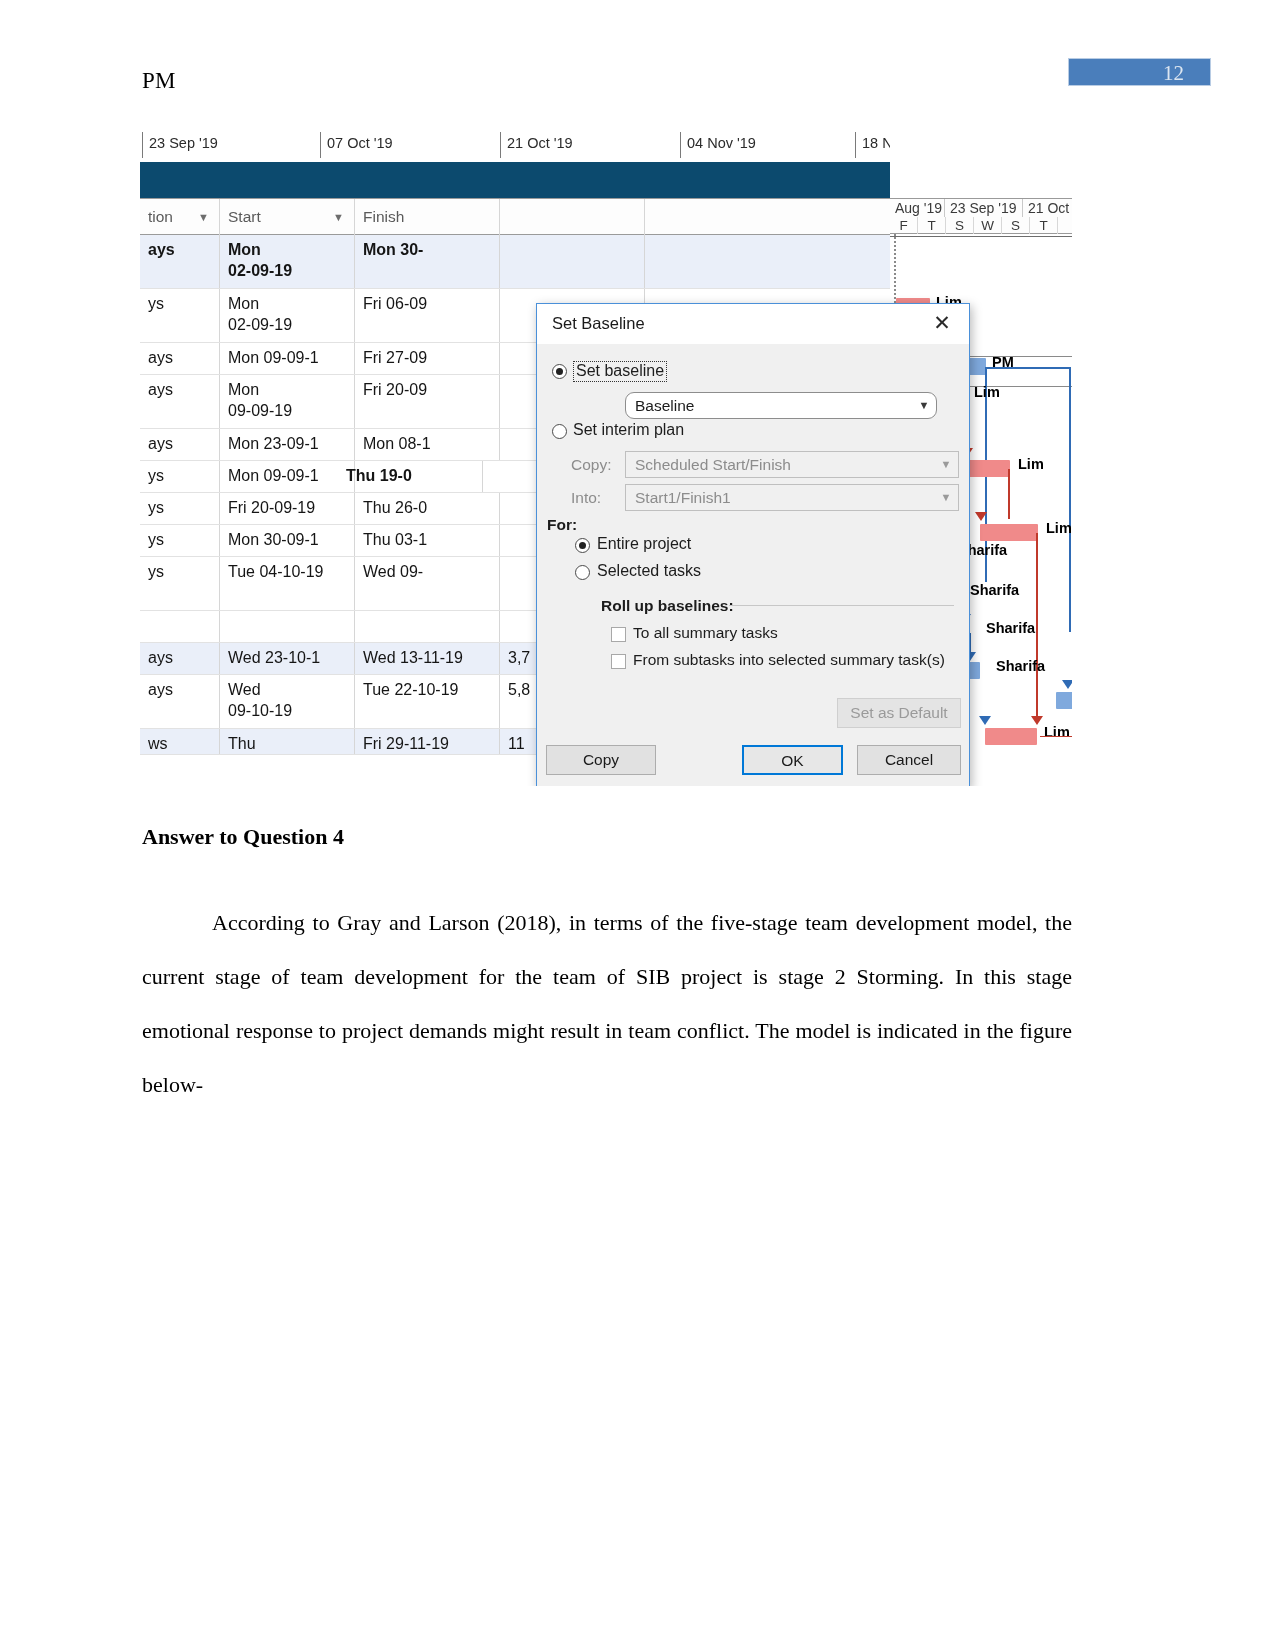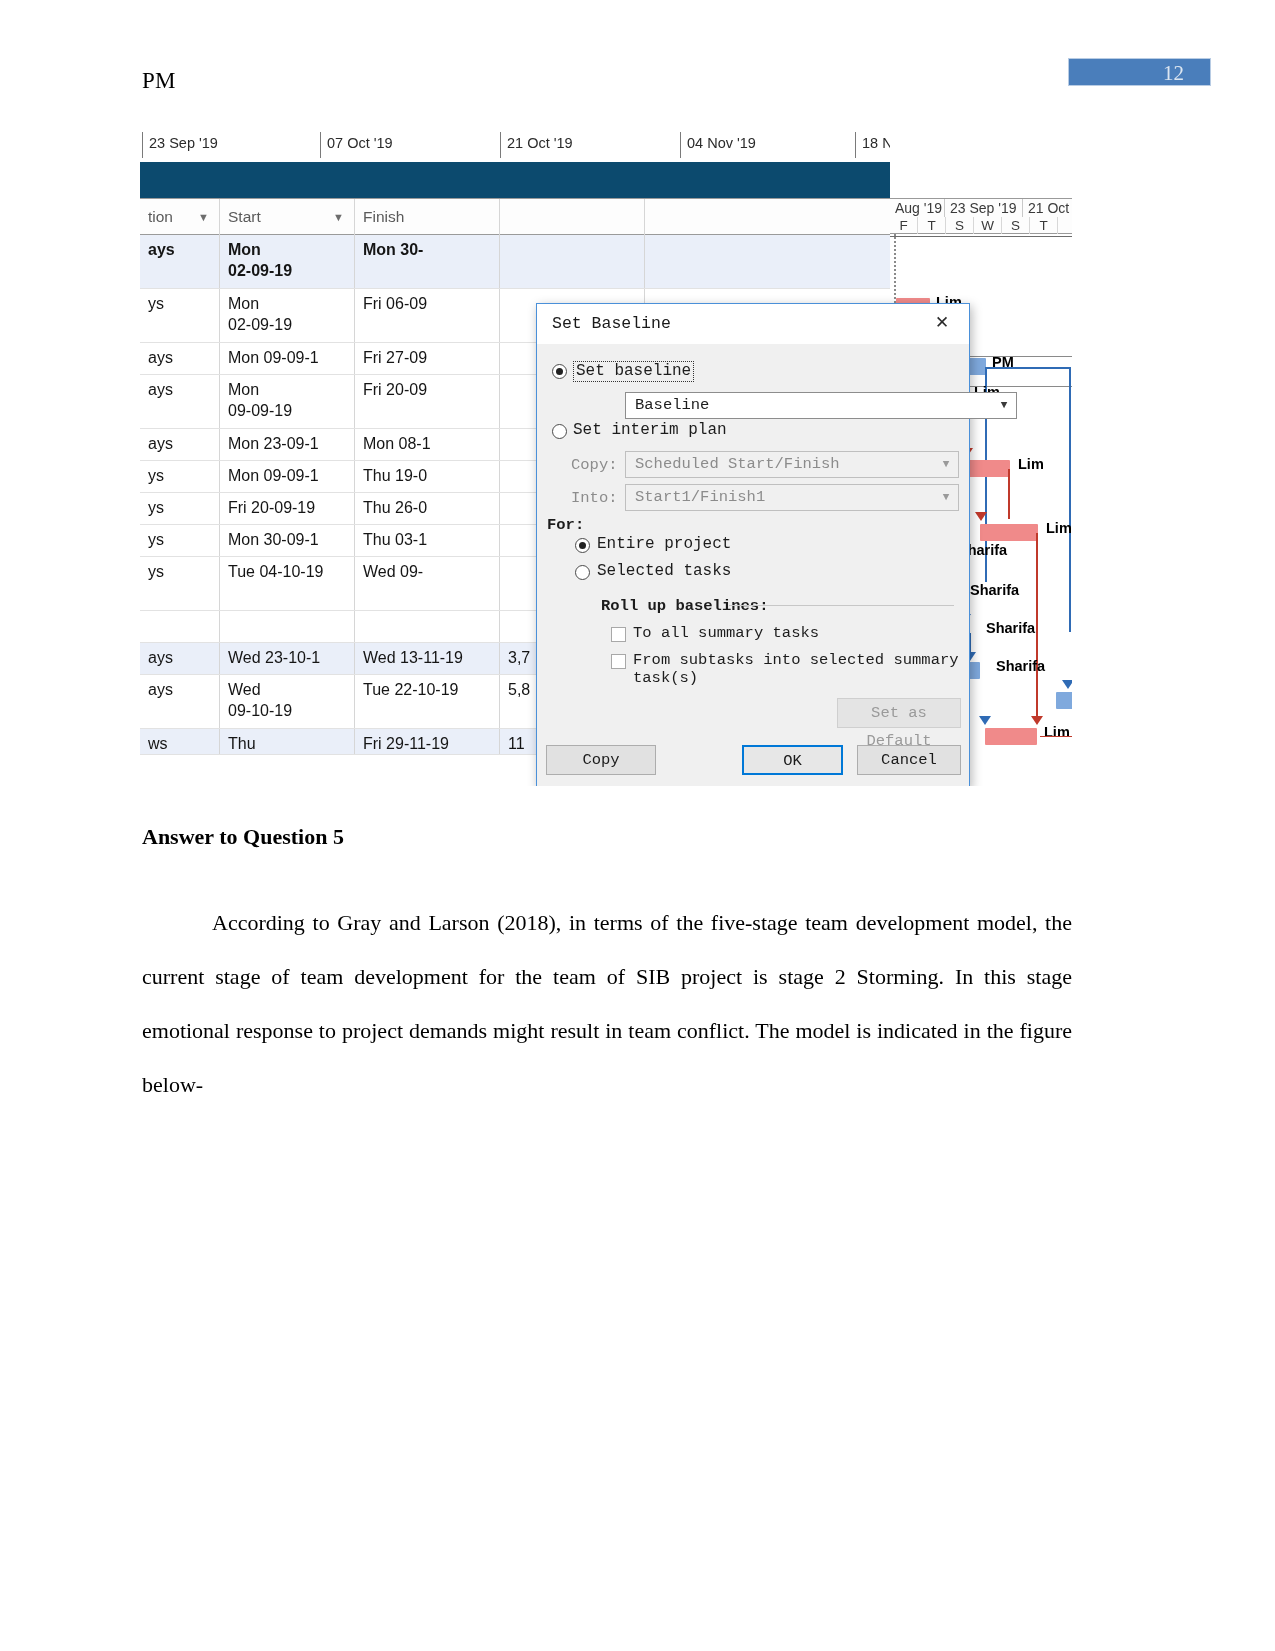--- a/index.html
+++ b/index.html
@@ -152,21 +152,21 @@
     position:absolute; width:0; border-left:1.5px solid #4f9b4f;
   }
 
   
   #dialog {
     position:absolute; left:396px; top:175px;
     width:434px; height:485px;
     background:#f0f0f0;
     border:1px solid #4a90d9;
     box-shadow:2px 3px 10px rgba(0,0,0,0.28);
-    font-family:Liberation Mono, monospace;
+    font-family:Liberation Sans, sans-serif;
   }
   #dlg-title-bar {
     position:absolute; left:0; top:0; width:432px; height:40px;
     background:#ffffff;
   }
   #dlg-title {
     position:absolute; left:15px; top:10px;
     font-size:16.5px; color:#1a1a1a;
   }
   #dlg-close {
@@ -316,21 +316,21 @@
         <div class="grow" style="top: 230px; height: 32px;">
           <div class="cell" style="left: 0px; width: 80px;">ays</div>
           <div class="cell" style="left: 80px; width: 135px;">Mon 23-09-1</div>
           <div class="cell" style="left: 215px; width: 145px;">Mon 08-1</div>
           <div class="cell" style="left: 360px; width: 145px;"></div>
           <div class="cell nob" style="left: 505px; width: 245px;"></div>
         </div>
         <div class="grow" style="top: 262px; height: 32px;">
           <div class="cell" style="left: 0px; width: 80px;">ys</div>
           <div class="cell" style="left: 80px; width: 135px;">Mon 09-09-1</div>
-          <div class="cell" style="left: 215px; width: 145px;">Thu 19-0</div>
+          <div class="cell" style="left: 198px; width: 145px; font-weight: bold;">Thu 19-0</div>
           <div class="cell" style="left: 360px; width: 145px;"></div>
           <div class="cell nob" style="left: 505px; width: 245px;"></div>
         </div>
         <div class="grow" style="top: 294px; height: 32px;">
           <div class="cell" style="left: 0px; width: 80px;">ys</div>
           <div class="cell" style="left: 80px; width: 135px;">Fri 20-09-19</div>
           <div class="cell" style="left: 215px; width: 145px;">Thu 26-0</div>
           <div class="cell" style="left: 360px; width: 145px;"></div>
           <div class="cell nob" style="left: 505px; width: 245px;"></div>
         </div>
@@ -464,21 +464,21 @@
       <span id="dlg-close">✕</span>
     </div>
 
     <div id="dlg-body">
 
       <div class="radio on" style="left:15px; top:20px;"></div>
       <div class="focus-ring" style="left:36px; top:17px; height:21px;">
         <span class="rlabel" style="position:static;">Set baseline</span>
       </div>
 
-      <div class="combo" style="left:88px; top:48px; width:392px;">
+      <div class="combo" style="left:88px; top:48px; width:312px;border-radius:9px;">
         <span>Baseline</span>
         <span class="chev">▼</span>
       </div>
 
       <div class="radio" style="left:15px; top:80px;"></div>
       <span class="rlabel" style="left:36px; top:77px;">Set interim plan</span>
 
       <span class="lbl dis" style="left:34px; top:112px;">Copy:</span>
       <div class="combo dis" style="left:88px; top:107px; width:334px;">
         <span>Scheduled Start/Finish</span>
@@ -509,15 +509,15 @@
       <div class="btn dis" style="left:300px; top:354px; width:124px;">Set as Default</div>
 
       <div class="btn" style="left:9px;   top:401px; width:110px;">Copy</div>
       <div class="btn def" style="left:205px; top:401px; width:101px;">OK</div>
       <div class="btn" style="left:320px; top:401px; width:104px;">Cancel</div>
     </div>
   </div>
 </div>
 
 <div id="doc-body">
-  <h2 id="q-heading">Answer to Question 5</h2>
+  <h2 id="q-heading">Answer to Question 4</h2>
   <p id="para">According to Gray and Larson (2018), in terms of the five-stage team development model, the current stage of team development for the team of SIB project is stage 2 Storming. In this stage emotional response to project demands might result in team conflict. The model is indicated in the figure below-</p>
 </div>
 
 </body></html>

